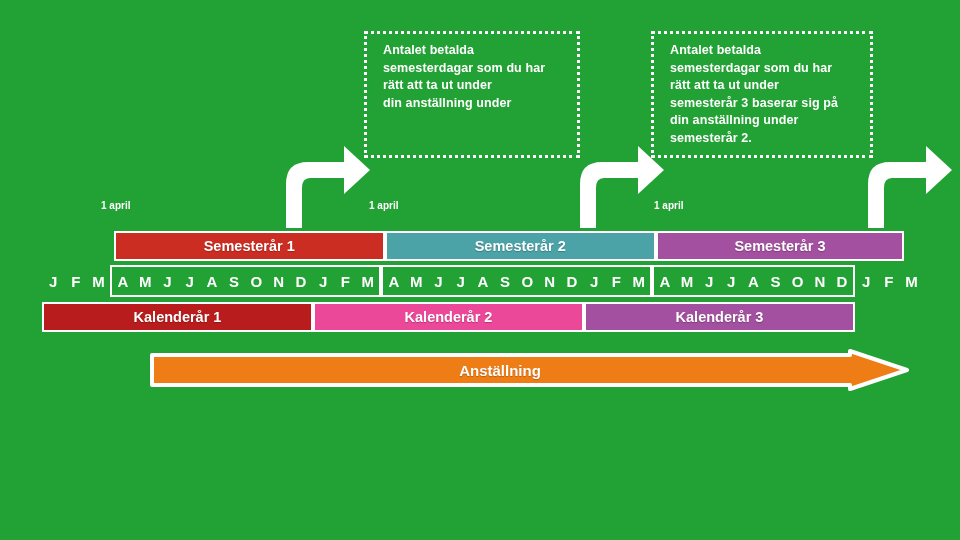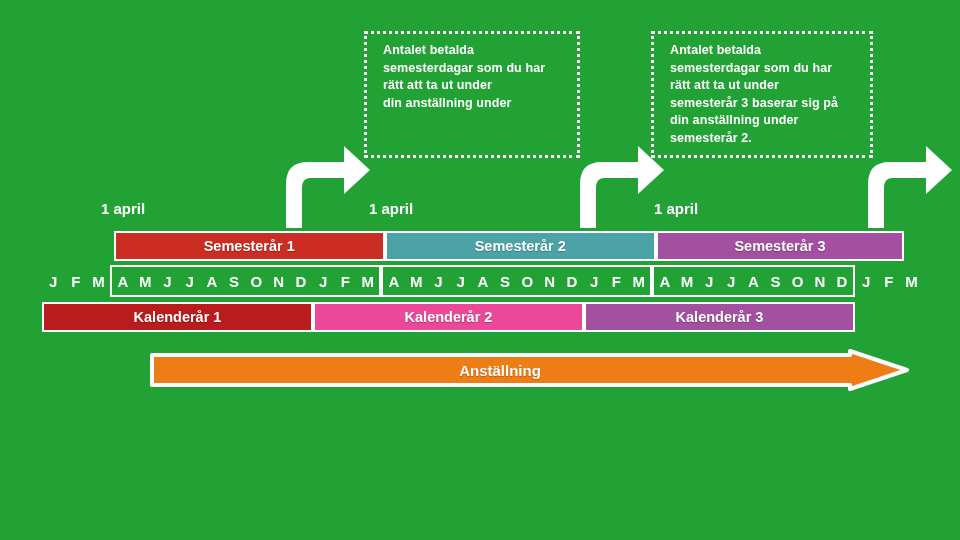--- a/index.html
+++ b/index.html
@@ -28,21 +28,21 @@
   .callout span{display:block;}
 
   
   .curvearrow{position:absolute;}
 
   
   .datelabel{
     position:absolute;
     color:#ffffff;
     font-weight:bold;
-    font-size:15px;
+    font-size:10px;
     white-space:nowrap;
   }
 
   
   .row{position:absolute;height:30px;}
 
   .seg{
     position:absolute;top:0;height:30px;
     box-sizing:border-box;
     border:2px solid #ffffff;

